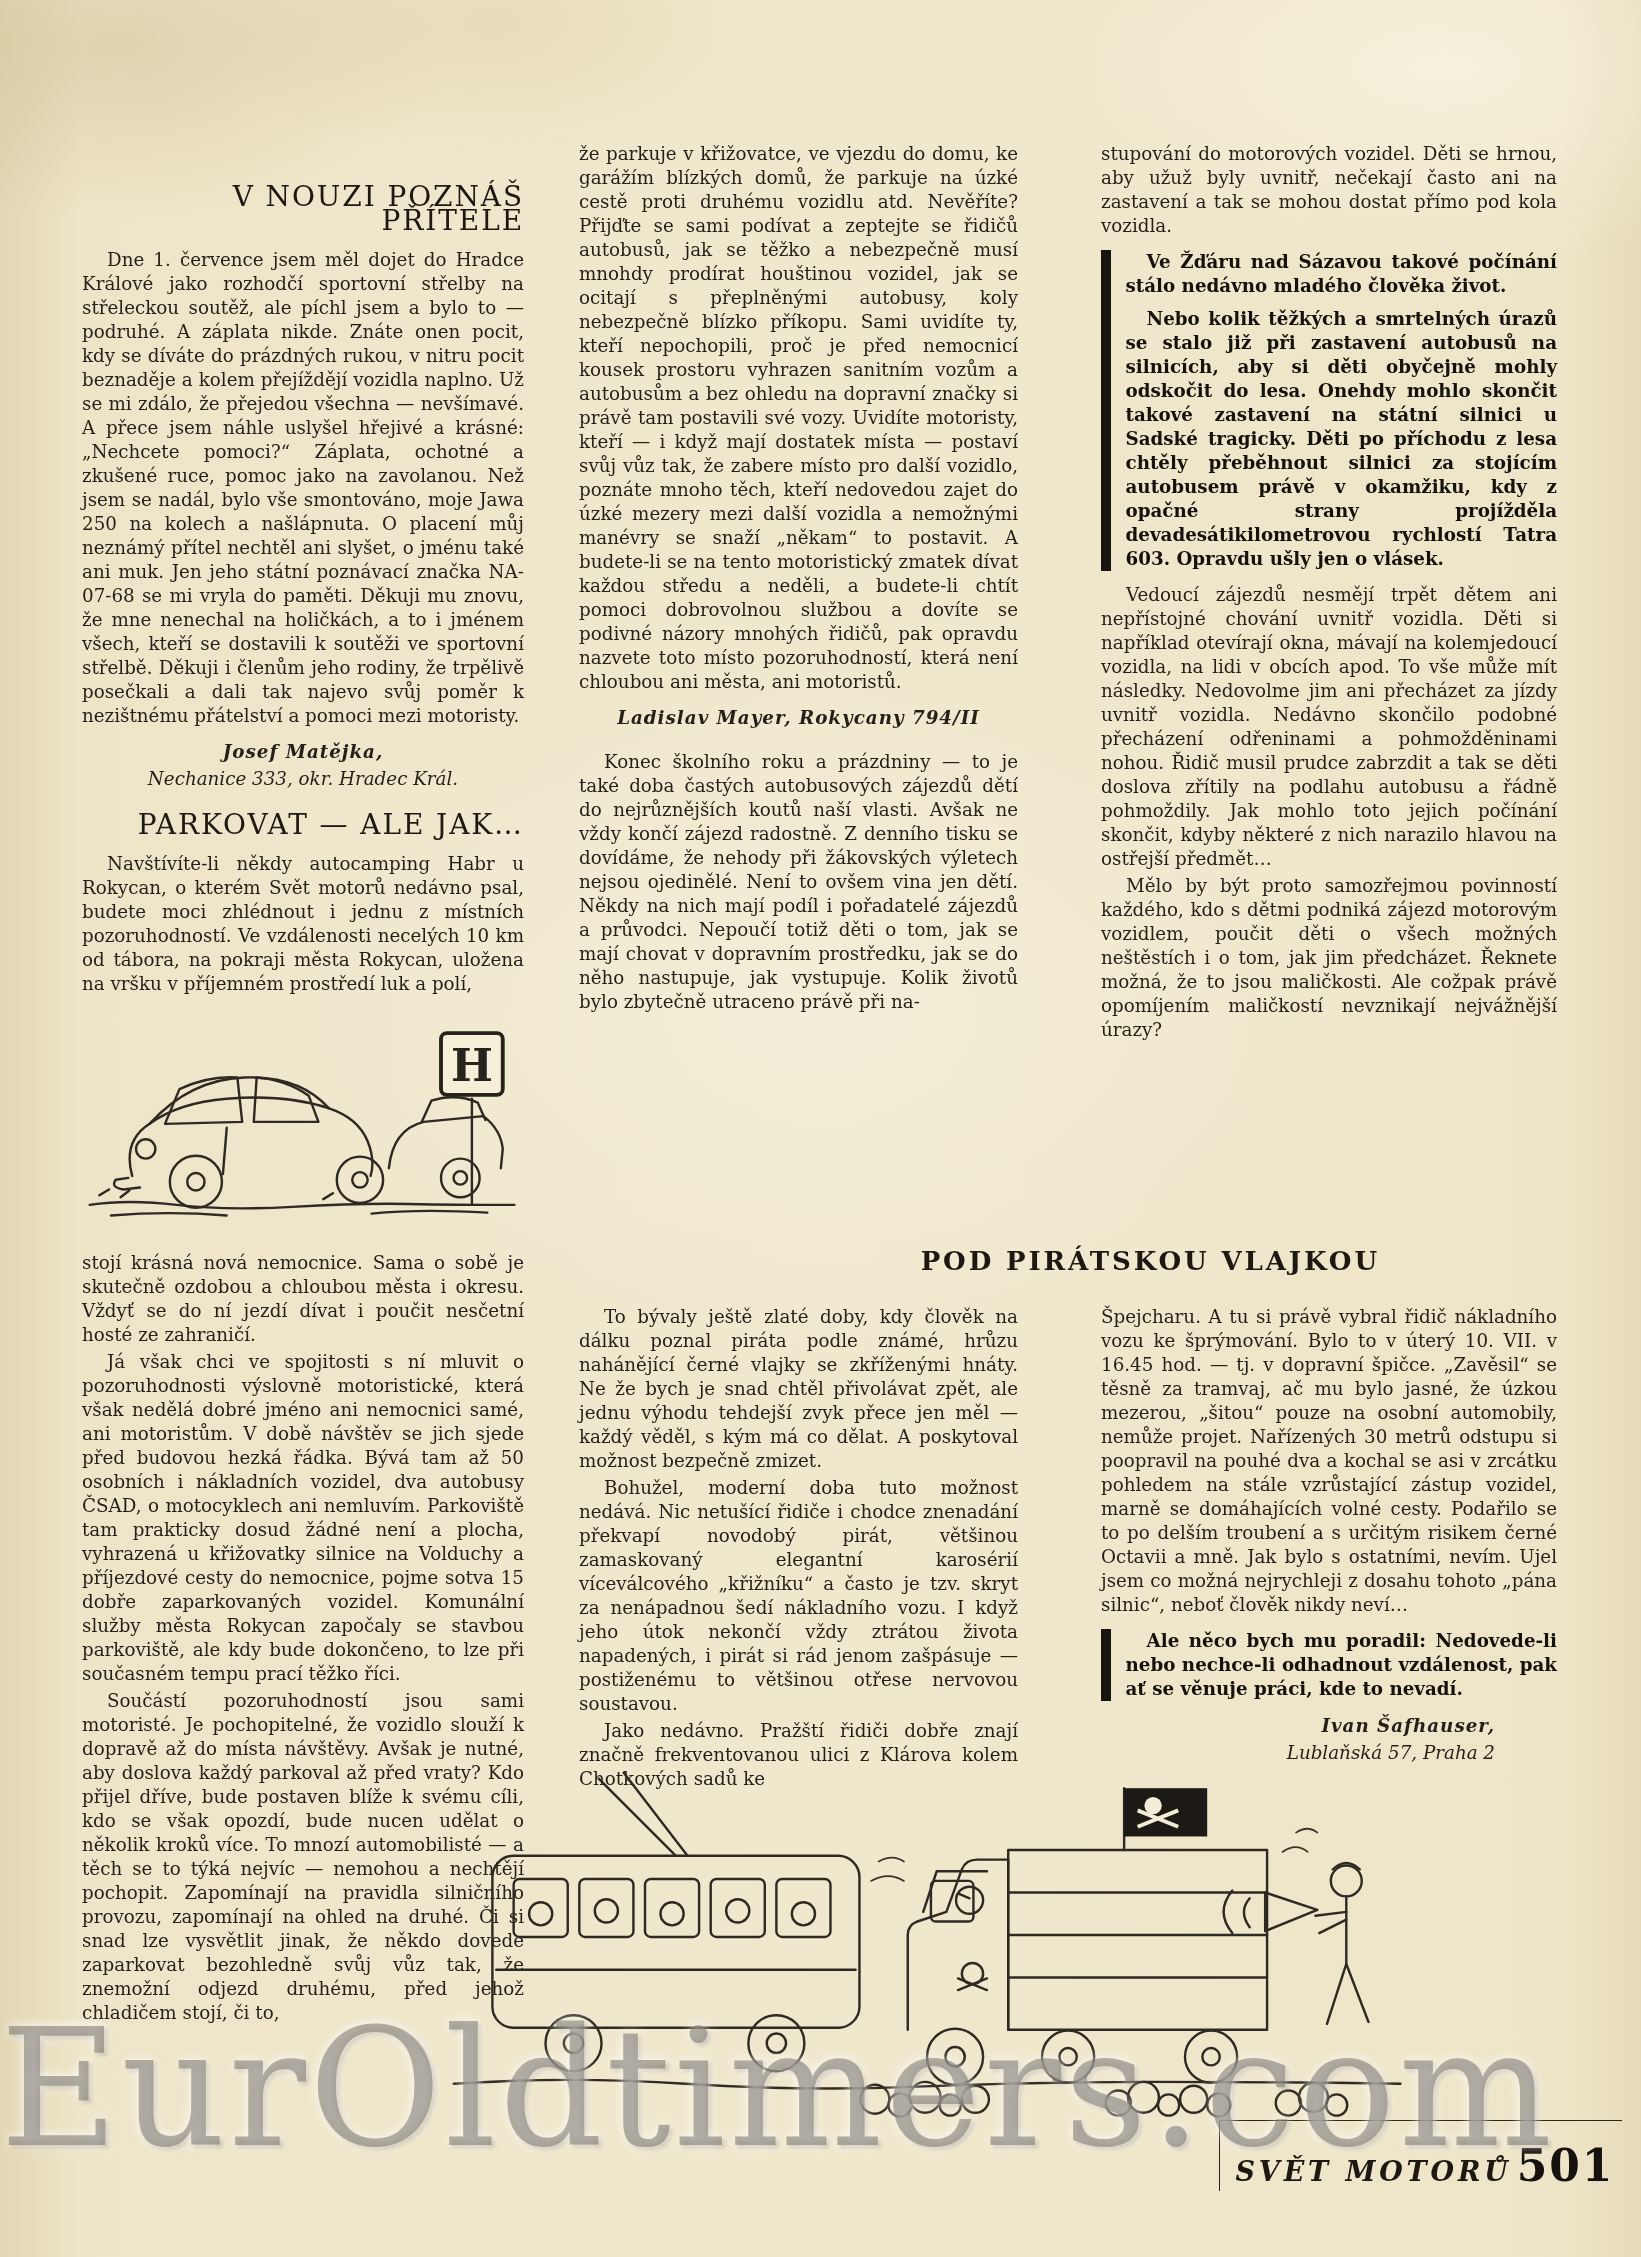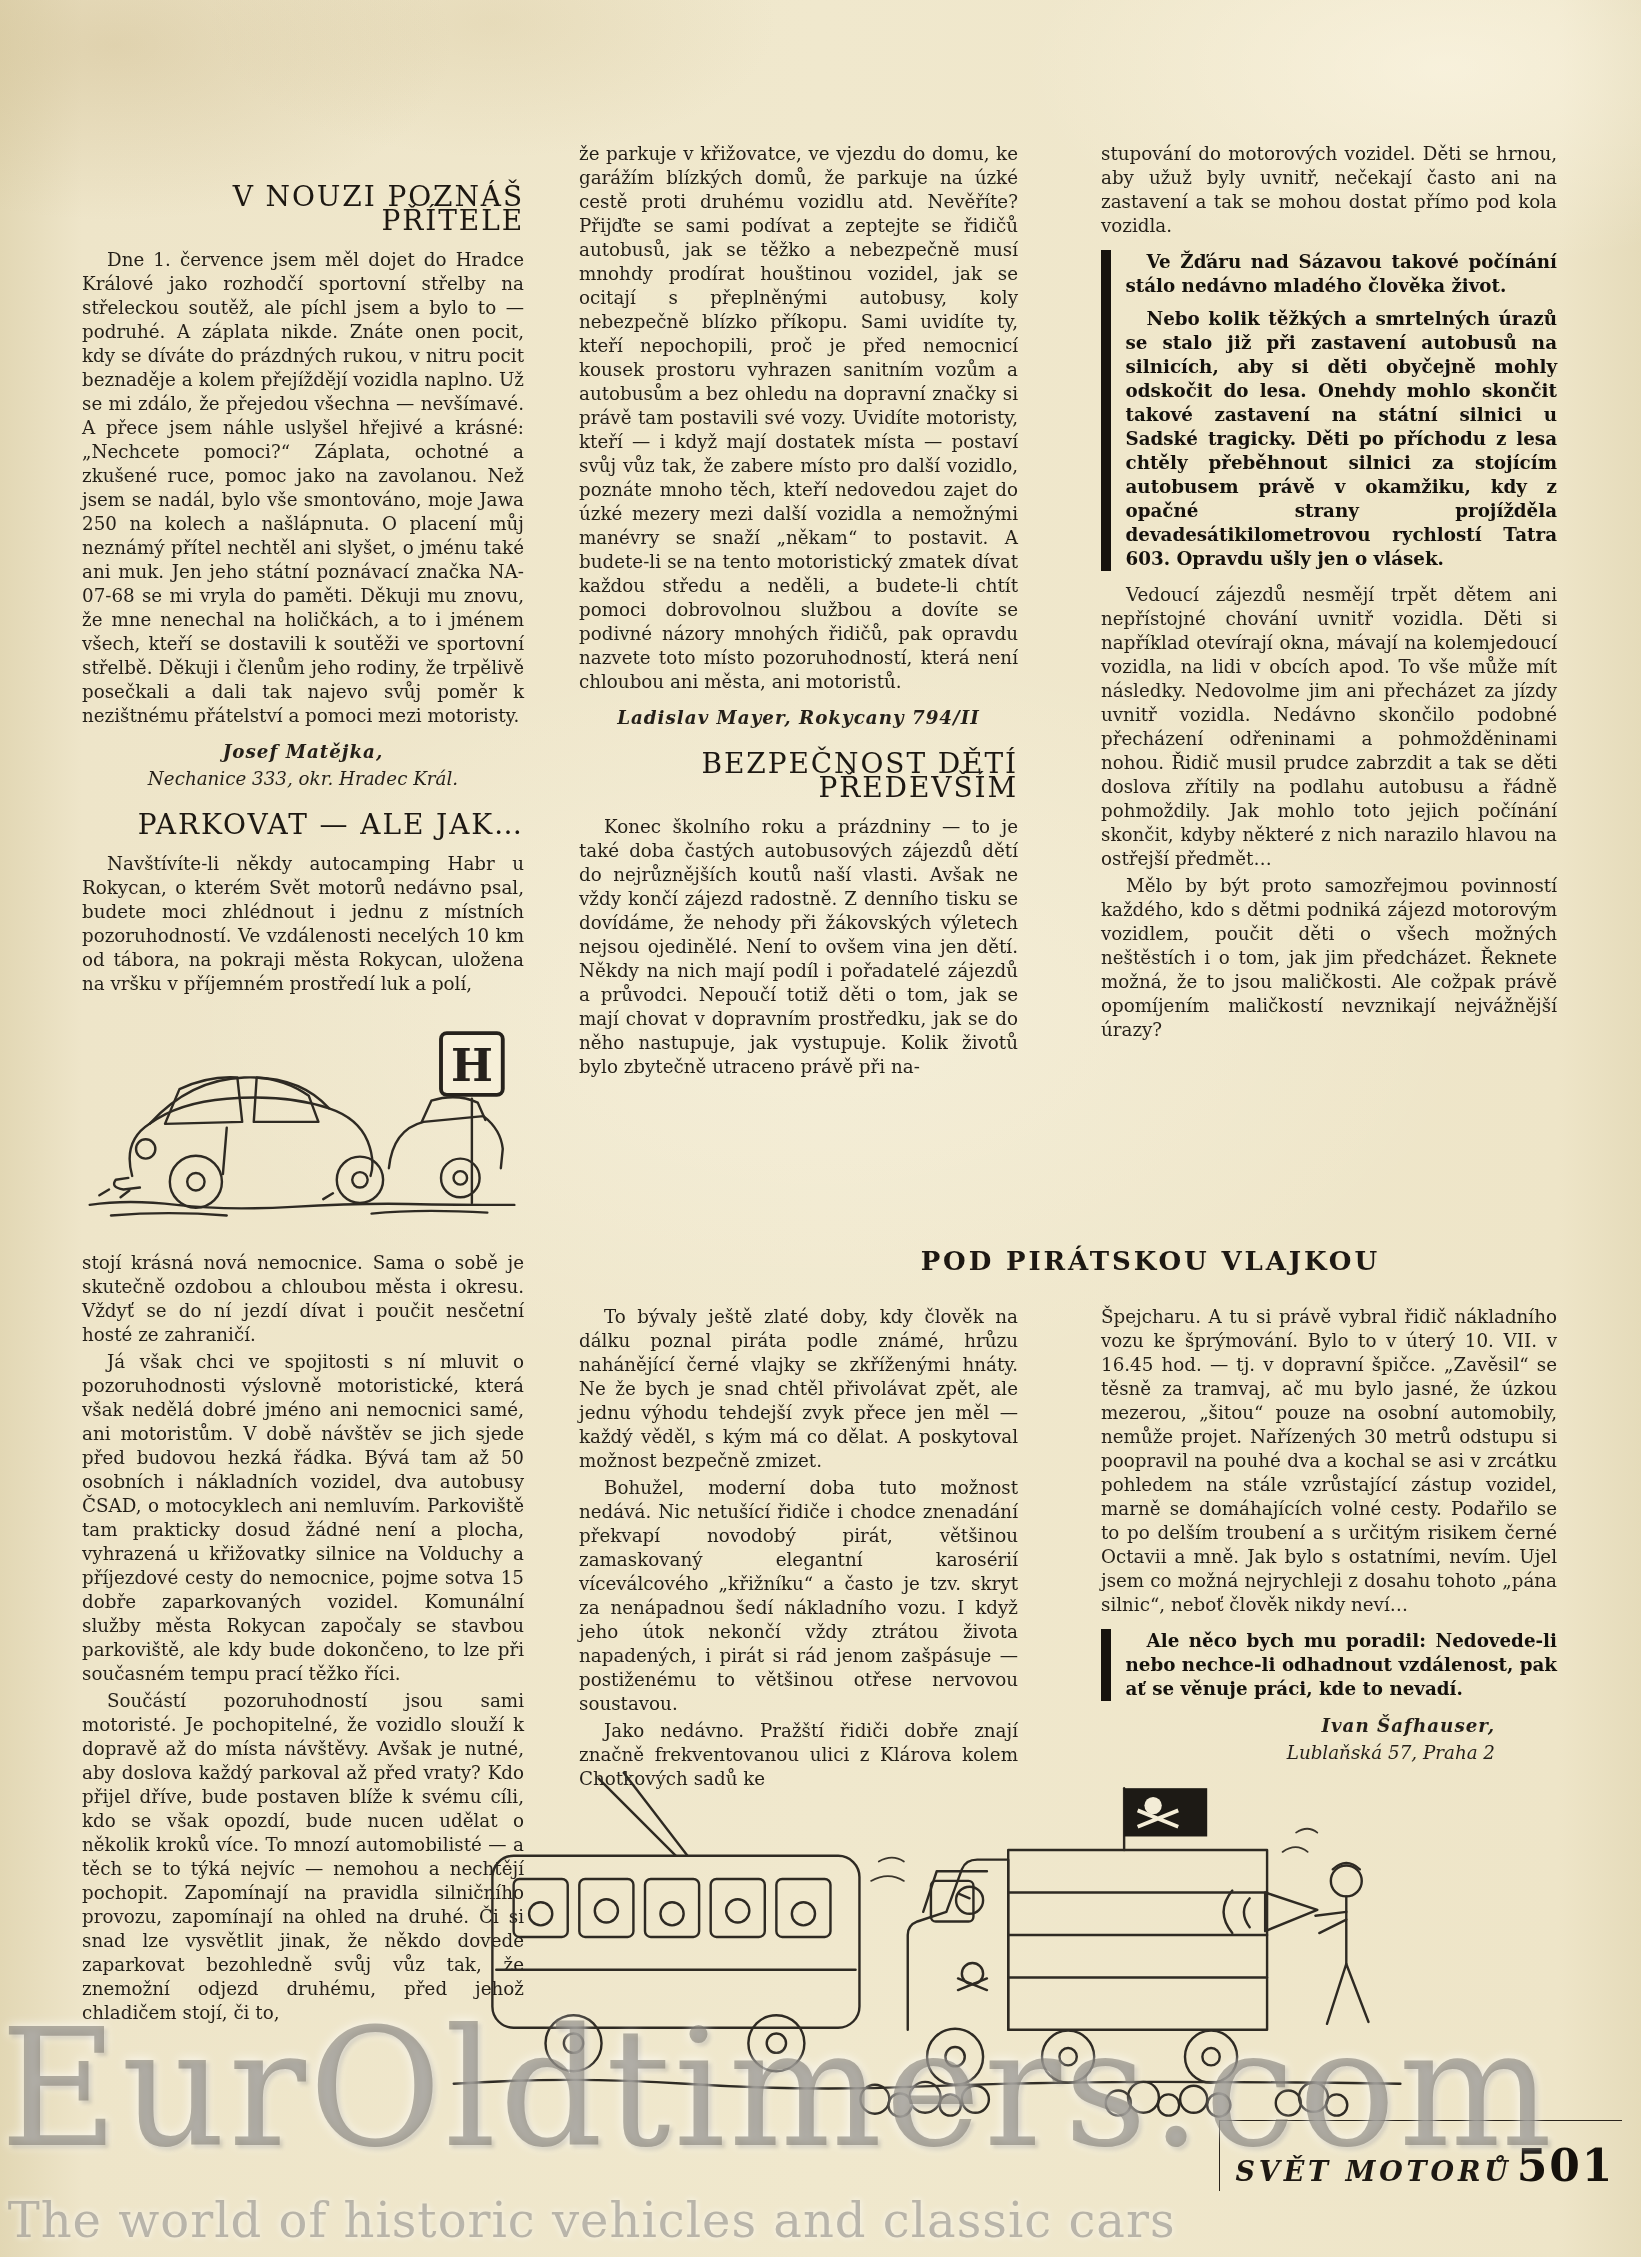--- a/index.html
+++ b/index.html
@@ -118,24 +118,20 @@
     <p class="body">Já však chci ve spojitosti s ní mluvit o pozoruhodnosti výslovně motoristické, která však nedělá dobré jméno ani nemocnici samé, ani motoristům. V době návštěv se jich sjede před budovou hezká řádka. Bývá tam až 50 osobních i nákladních vozidel, dva autobusy ČSAD, o motocyklech ani nemluvím. Parkoviště tam prakticky dosud žádné není a plocha, vyhrazená u křižovatky silnice na Volduchy a příjezdové cesty do nemocnice, pojme sotva 15 dobře zaparkovaných vozidel. Komunální služby města Rokycan započaly se stavbou parkoviště, ale kdy bude dokončeno, to lze při současném tempu prací těžko říci.</p>
     <p class="body">Součástí pozoruhodností jsou sami motoristé. Je pochopitelné, že vozidlo slouží k dopravě až do místa návštěvy. Avšak je nutné, aby doslova každý parkoval až před vraty? Kdo přijel dříve, bude postaven blíže k svému cíli, kdo se však opozdí, bude nucen udělat o několik kroků více. To mnozí automobilisté — a těch se to týká nejvíc — nemohou a nechtějí pochopit. Zapomínají na pravidla silničního provozu, zapomínají na ohled na druhé. Či si snad lze vysvětlit jinak, že někdo dovede zaparkovat bezohledně svůj vůz tak, že znemožní odjezd druhému, před jehož chladičem stojí, či to,</p>
   </div>
 
   <div class="col col2">
     <p class="body cont">že parkuje v křižovatce, ve vjezdu do domu, ke garážím blízkých domů, že parkuje na úzké cestě proti druhému vozidlu atd. Nevěříte? Přijďte se sami podívat a zeptejte se řidičů autobusů, jak se těžko a nebezpečně musí mnohdy prodírat houštinou vozidel, jak se ocitají s přeplněnými autobusy, koly nebezpečně blízko příkopu. Sami uvidíte ty, kteří nepochopili, proč je před nemocnicí kousek prostoru vyhrazen sanitním vozům a autobusům a bez ohledu na dopravní značky si právě tam postavili své vozy. Uvidíte motoristy, kteří — i když mají dostatek místa — postaví svůj vůz tak, že zabere místo pro další vozidlo, poznáte mnoho těch, kteří nedovedou zajet do úzké mezery mezi další vozidla a nemožnými manévry se snaží „někam“ to postavit. A budete-li se na tento motoristický zmatek dívat každou středu a neděli, a budete-li chtít pomoci dobrovolnou službou a dovíte se podivné názory mnohých řidičů, pak opravdu nazvete toto místo pozoruhodností, která není chloubou ani města, ani motoristů.</p>
     <div class="sig">
       <div class="sig-name">Ladislav Mayer, Rokycany 794/II</div>
     </div>
 
-    <h2 class="headline mid">
-      <span class="hl-line">BEZPEČNOST DĚTÍ</span>
-      <span class="hl-line">PŘEDEVŠÍM</span>
-    </h2>
     <p class="body">Konec školního roku a prázdniny — to je také doba častých autobusových zájezdů dětí do nejrůznějších koutů naší vlasti. Avšak ne vždy končí zájezd radostně. Z denního tisku se dovídáme, že nehody při žákovských výletech nejsou ojedinělé. Není to ovšem vina jen dětí. Někdy na nich mají podíl i pořadatelé zájezdů a průvodci. Nepoučí totiž děti o tom, jak se mají chovat v dopravním prostředku, jak se do něho nastupuje, jak vystupuje. Kolik životů bylo zbytečně utraceno právě při na-</p>
   </div>
 
   <div class="pirate-headline">POD PIRÁTSKOU VLAJKOU</div>
 
   <div class="col col2b">
     <p class="body">To bývaly ještě zlaté doby, kdy člověk na dálku poznal piráta podle známé, hrůzu nahánějící černé vlajky se zkříženými hnáty. Ne že bych je snad chtěl přivolávat zpět, ale jednu výhodu tehdejší zvyk přece jen měl — každý věděl, s kým má co dělat. A poskytoval možnost bezpečně zmizet.</p>
     <p class="body">Bohužel, moderní doba tuto možnost nedává. Nic netušící řidiče i chodce znenadání překvapí novodobý pirát, většinou zamaskovaný elegantní karosérií víceválcového „křižníku“ a často je tzv. skryt za nenápadnou šedí nákladního vozu. I když jeho útok nekončí vždy ztrátou života napadených, i pirát si rád jenom zašpásuje — postiženému to většinou otřese nervovou soustavou.</p>
     <p class="body">Jako nedávno. Pražští řidiči dobře znají značně frekventovanou ulici z Klárova kolem Chotkových sadů ke</p>
   </div>
@@ -243,16 +239,15 @@
       </g>
     </svg>
   </div>
 
   <div class="footer">
     <span class="footer-mag">SVĚT  MOTORŮ</span>
     <span class="footer-num">501</span>
   </div>
 
   <div class="wm-brand">EurOldtimers.com</div>
-  <div class="wm-tagline">The world of historic vehicles and classic cars</div>
 
 </div>
 
 
 </body></html>

